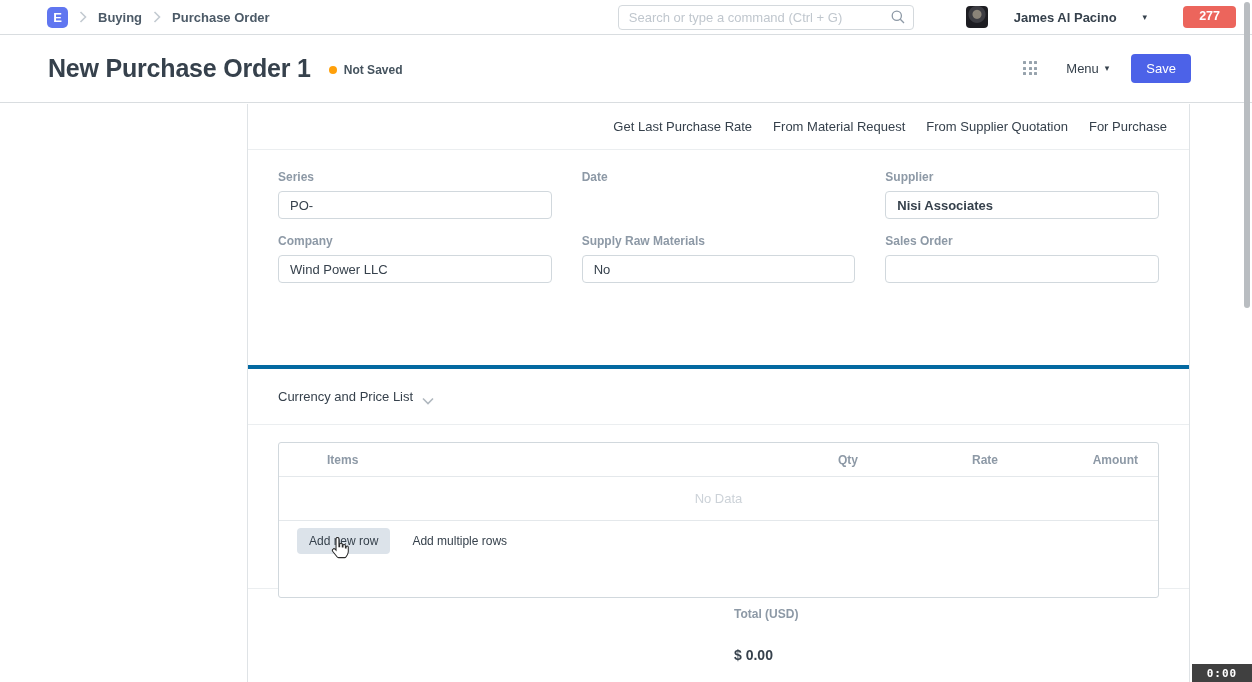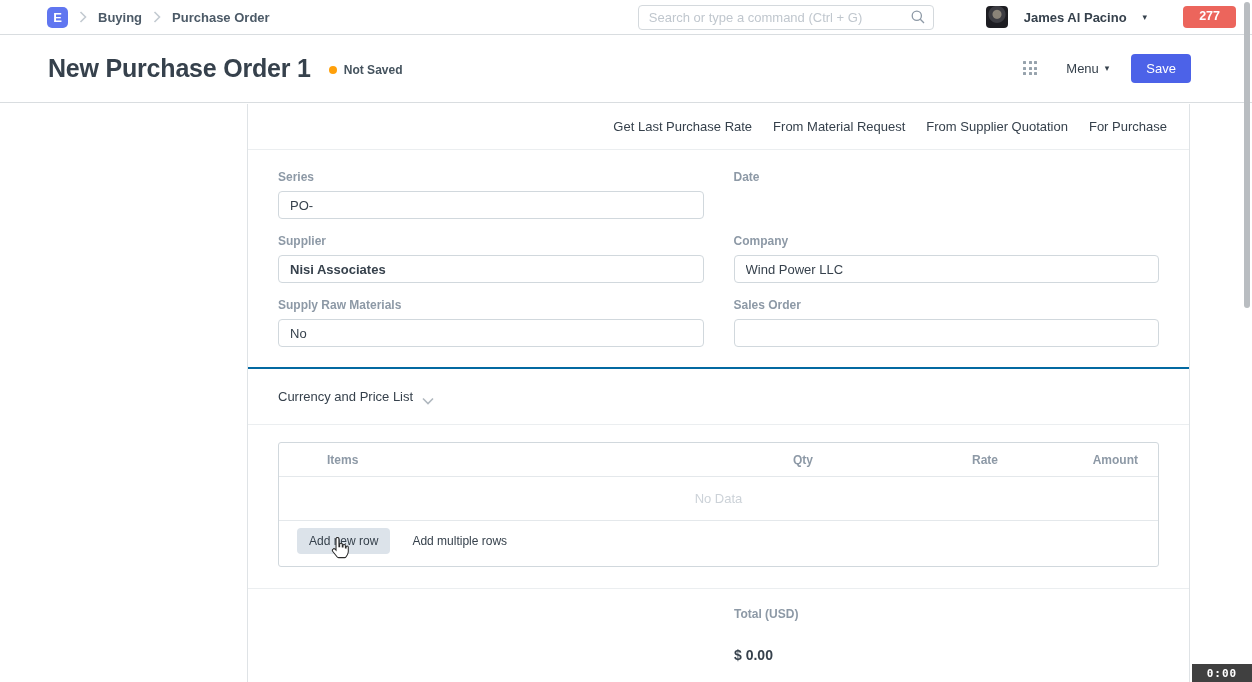--- a/index.html
+++ b/index.html
@@ -13,21 +13,21 @@
   .logo { width:21px; height:21px; border-radius:5px; background:#6076f0; color:#fff;
           font-weight:700; font-size:13px; display:flex; align-items:center; justify-content:center; flex:none; }
   .crumb-sep { margin:0 11px; display:flex; align-items:center; }
   .crumb { font-size:13px; font-weight:700; color:#4c5a67; text-decoration:none; white-space:nowrap; }
   .nav-spacer { flex:1; }
   .search { position:relative; width:296px; height:25px; margin-right:52px; flex:none; }
   .search input { width:100%; height:100%; border:1px solid #d4d9dd; border-radius:4px;
                   padding:0 30px 0 10px; font-size:13px; color:#36414c; font-family:inherit; outline:none; background:#fff; }
   .search input::placeholder { color:#c0c7ce; }
   .search-icon { position:absolute; right:8px; top:4px; width:16px; height:16px; }
-  .user { display:flex; align-items:center; gap:16px; margin-right:36px; cursor:default; }
+  .user { display:flex; align-items:center; gap:26px; margin-right:36px; cursor:default; }
   .avatar { width:22px; height:22px; border-radius:4px; flex:none;
             background:radial-gradient(circle at 50% 38%, #8a8378 0 4px, #3c3c42 5px 8px, #1d1d22 9px); }
   .user-name { font-size:13px; font-weight:700; color:#36414c; white-space:nowrap; }
   .caret { font-size:9px; color:#36414c; line-height:1; }
   .badge { background:#ec655c; color:#fff; font-size:12.5px; font-weight:700; border-radius:4px;
            padding:4px 16px; line-height:1.1; }
 
   
   .page-head { position:relative; height:68px; background:#fff; border-bottom:1px solid #d9dde0;
                display:flex; align-items:center; padding:0 61px 0 48px; z-index:2; }
@@ -44,39 +44,39 @@
   .save-btn { background:#4c62e8; color:#fff; border:none; border-radius:4px; font-size:13px;
               font-family:inherit; padding:7px 15px; cursor:pointer; }
 
   
   .form-col { position:absolute; left:247px; top:104px; width:943px; bottom:0; background:#fff;
               border-left:1px solid #dfe3e6; border-right:1px solid #dfe3e6; }
   .actions-row { height:46px; display:flex; align-items:center; justify-content:flex-end;
                  gap:21px; padding-right:22px; border-bottom:1px solid #ebeef0; }
   .action-link { font-size:13px; color:#36414c; cursor:pointer; white-space:nowrap; }
 
-  .fields-section { height:219px; padding:20px 30px 0; border-bottom:2px solid #0369a1;
-                    display:grid; grid-template-columns:1fr 1fr; column-gap:30px; align-content:start; }
+  .fields-section { height:219px; padding:20px 30px 0; border-bottom:4px solid #0369a1;
+                    display:grid; grid-template-columns:1fr 1fr 1fr; column-gap:30px; align-content:start; }
   .field { margin-bottom:15px; }
   .field-label { display:block; font-size:12px; font-weight:600; color:#8d99a6; margin-bottom:7px; }
   .field input { width:100%; height:28px; border:1px solid #d1d8dd; border-radius:4px; background:#fff;
                  padding:0 11px; font-size:13px; color:#36414c; font-family:inherit; outline:none; }
   .field input.bold-value { font-weight:700; }
 
   .section-head { height:56px; padding:20px 30px 0; border-bottom:1px solid #ebeef0;
                   display:flex; align-items:flex-start; cursor:pointer; }
   .section-title { font-size:13px; color:#36414c; }
   .section-chevron { margin-left:9px; margin-top:2px; }
 
   .grid-section { height:164px; padding:17px 30px 0; border-bottom:1px solid #ebeef0; }
-  .grid-box { border:1px solid #d1d8dd; border-radius:3px; height:125px; background:#fff; }
+  .grid-box { border:1px solid #d1d8dd; border-radius:3px; height:156px; background:#fff; }
   .grid-header { display:flex; align-items:center; height:34px; border-bottom:1px solid #e4e8eb;
                  font-size:12px; font-weight:700; color:#8d99a6; padding-right:20px; }
   .col-items { flex:1; padding-left:48px; }
-  .col-qty { width:110px; text-align:center; }
+  .col-qty { width:110px; text-align:right; }
   .col-rate { width:140px; text-align:right; }
   .col-amount { width:140px; text-align:right; }
   .grid-empty { height:44px; line-height:44px; text-align:center; font-size:13px; color:#ccd2d8;
                 border-bottom:1px solid #e4e8eb; }
   .grid-footer { height:40px; display:flex; align-items:center; padding-left:18px; }
   .add-row-btn { background:#dce3ea; border:none; border-radius:4px; padding:6px 12px;
                  font-size:12px; color:#36414c; font-family:inherit; cursor:pointer; }
   .add-multiple { margin-left:22px; font-size:12px; color:#36414c; cursor:pointer; }
 
   .totals-section { padding:18px 30px 0 486px; }

